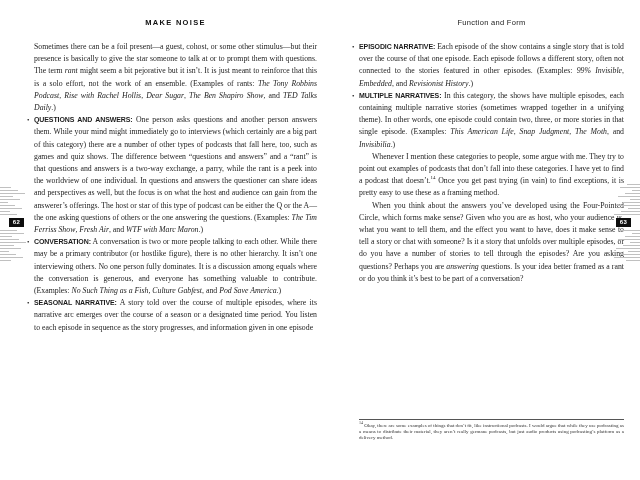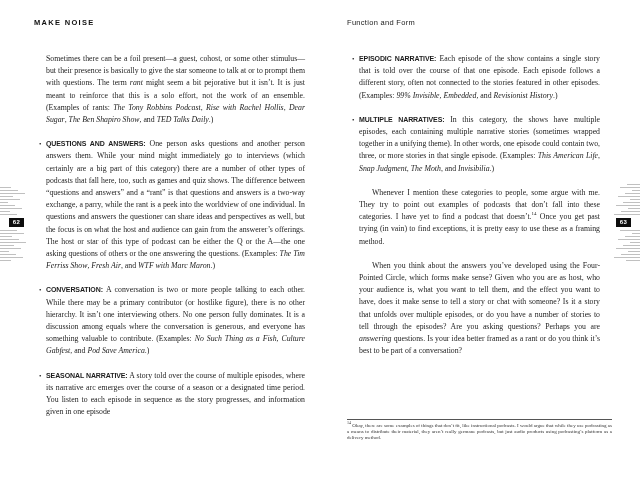--- a/index.html
+++ b/index.html
@@ -3,30 +3,30 @@
 <meta charset="utf-8">
 <style>
   html,body{margin:0;padding:0;}
   body{
     width:640px;height:480px;position:relative;overflow:hidden;
     background:#ffffff;color:#1c1c1c;
     font-family:"Liberation Serif", serif;
   }
   .page{position:absolute;top:0;height:480px;}
   .page-left{left:34px;width:283px;}
-  .page-right{left:347px;width:265px;}
+  .page-right{left:359px;width:265px;}
   .running-head{
-    position:absolute;top:18px;left:0;right:0;text-align:left;
+    position:absolute;top:18px;left:0;right:0;text-align:center;
     font-family:"Liberation Sans", sans-serif;color:#111;
   }
   .rh-left{font-weight:bold;font-size:7.5px;letter-spacing:1.3px;}
   .rh-right{font-weight:normal;font-size:7.5px;letter-spacing:0.3px;color:#222;}
   .content{position:absolute;top:41px;left:0;right:0;}
   p.body{
-    margin:12px;text-align:justify;
+    margin:0;text-align:justify;
     font-size:7.8px;line-height:12.2px;
   }
   .cont{margin-left:7px;}
   .bullet{margin-left:7px;position:relative;margin-top:4px;}
   .dot{position:absolute;left:-7px;top:0;font-size:7px;}
   .label{
     font-family:"Liberation Sans", sans-serif;font-weight:bold;
     font-size:7px;letter-spacing:-0.1px;
   }
   .heading{

